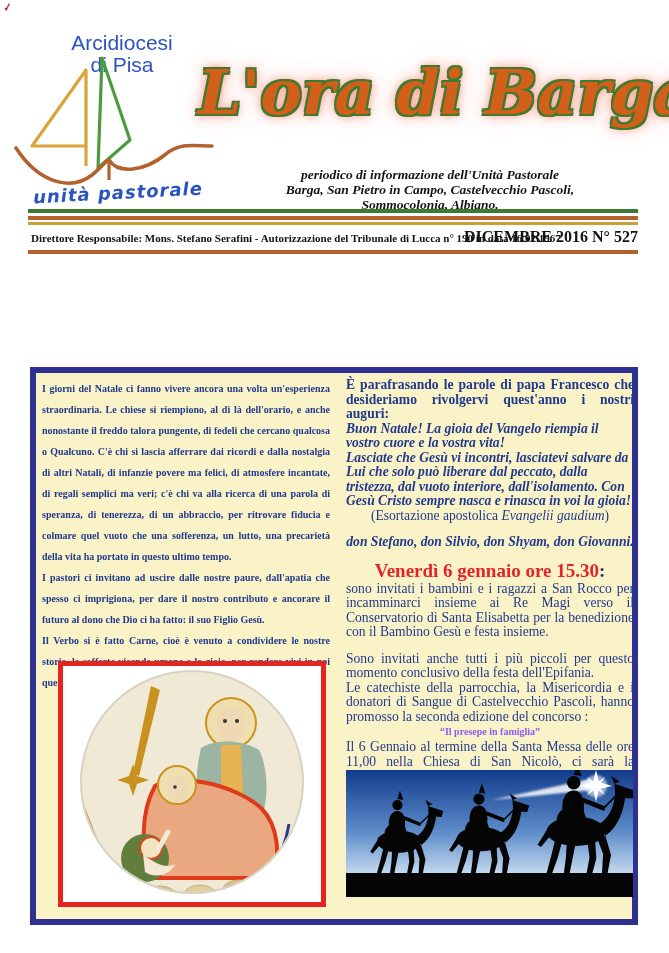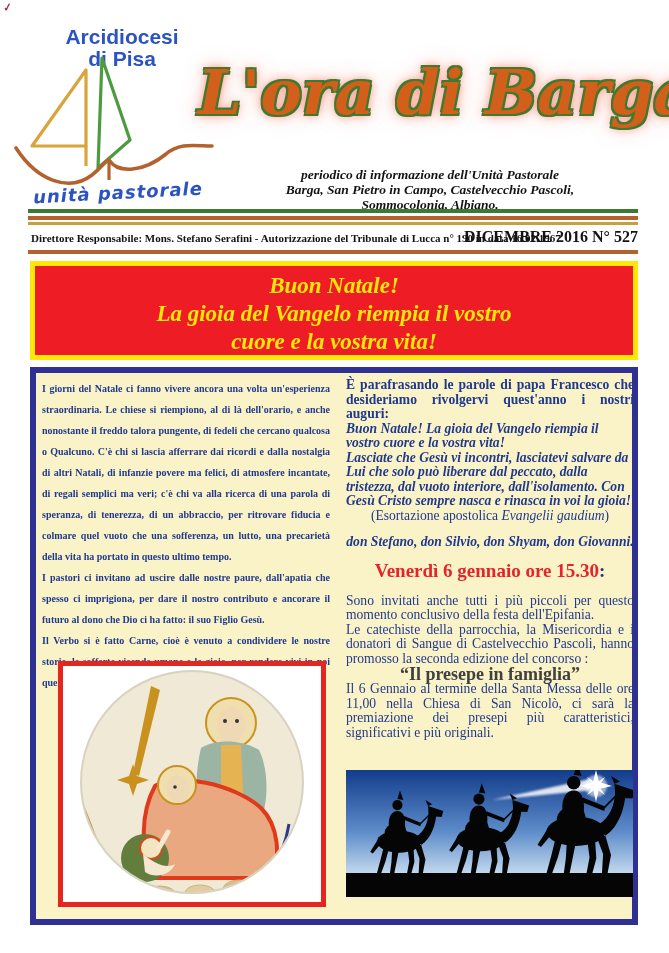--- a/index.html
+++ b/index.html
@@ -2,22 +2,22 @@
 <html><head>
 <meta charset="utf-8">
 <style>
   html,body{margin:0;padding:0;background:#fff;}
   .page{position:relative;width:669px;height:953px;background:#ffffff;overflow:hidden;
         font-family:"Liberation Serif",serif;}
 
   
   .corner-mark{position:absolute;left:3px;top:1px;font-size:11px;font-weight:bold;
         color:#c22333;transform:rotate(-10deg);}
-  .diocese{position:absolute;left:36px;top:26px;width:172px;text-align:center;
-        font-family:"Liberation Sans",sans-serif;font-weight:bold;color:#2b53c1;
+  .diocese{position:absolute;left:36px;top:32px;width:172px;text-align:center;
+        font-family:"Liberation Sans",sans-serif;font-weight:normal;color:#2b53c1;
         font-size:21px;line-height:22px;}
   .logo-box{position:absolute;left:14px;top:54px;width:200px;height:152px;}
   .unita{position:absolute;left:16px;top:182px;width:204px;text-align:center;
         font-family:"DejaVu Sans",sans-serif;font-style:italic;font-weight:bold;
         color:#2b53c1;font-size:18px;letter-spacing:1px;transform:rotate(-3deg);}
   .masthead{position:absolute;left:198px;top:56px;width:471px;height:112px;text-align:center;
         font-family:"DejaVu Serif",serif;font-style:italic;font-weight:bold;font-size:62px;
         color:#d2601a;white-space:nowrap;
         text-shadow:-2px -2px 0 #3e7a2f,2px -2px 0 #3e7a2f,-2px 2px 0 #3e7a2f,2px 2px 0 #3e7a2f,
                     0 0 10px rgba(248,90,70,.85),0 0 20px rgba(248,120,90,.5);}
@@ -50,21 +50,21 @@
   .intro{font-weight:bold;text-align:justify;}
   .quote{font-weight:bold;font-style:italic;}
   .quote-src{font-weight:normal;text-align:center;}
   .quote-src .it{font-style:italic;}
   .signatures{font-weight:bold;font-style:italic;text-align:center;margin-top:12px !important;}
   .event-heading{margin-top:10px !important;text-align:center;font-weight:bold;
         font-size:19px;line-height:22px;color:#e5232a;}
   .event-heading .colon{color:#20398c;}
   .bodytxt{text-align:justify;}
   .gap{height:12px;}
-  .contest{text-align:center;font-weight:bold;color:#404040;font-size:18px;line-height:16px;}
+  .contest{text-align:center;font-weight:bold;color:#8b5cf6;font-size:10px;line-height:16px;}
   .magi-frame{position:absolute;left:310px;top:397px;width:287px;height:127px;}
 </style>
 </head>
 <body>
 
 <div class="page">
 
   <div class="corner-mark">✓</div>
 
   <div class="diocese">
@@ -97,25 +97,20 @@
 
   <div class="stripe stripe-green"></div>
   <div class="stripe stripe-orange-1"></div>
   <div class="stripe stripe-gold"></div>
 
   <div class="director">Direttore Responsabile: Mons.  Stefano Serafini - Autorizzazione del Tribunale di Lucca n° 190 in data 16.02.1967</div>
   <div class="issue">DICEMBRE 2016 N° 527</div>
 
   <div class="stripe stripe-orange-2"></div>
 
-  <div class="banner">
-    <div class="banner-line">Buon Natale!</div>
-    <div class="banner-line">La gioia del Vangelo  riempia il vostro</div>
-    <div class="banner-line">cuore e la vostra vita!</div>
-  </div>
 
   <div class="content">
 
     <div class="lcol">
       <p>I giorni del Natale ci fanno vivere ancora una volta un'esperienza straordinaria.  Le chiese si riempiono, al di là dell'orario,  e anche nonostante il freddo talora pungente, di fedeli che cercano qualcosa o Qualcuno. C'è  chi si lascia afferrare dai  ricordi e dalla nostalgia di altri Natali, di infanzie povere ma felici,  di atmosfere incantate,  di regali semplici ma veri;  c'è chi  va  alla ricerca di una parola di speranza, di tenerezza, di un abbraccio, per ritrovare fiducia e colmare quel vuoto che una sofferenza, un lutto, una  precarietà della vita ha portato in questo ultimo tempo.</p>
       <p>I pastori  ci invitano  ad uscire dalle nostre paure, dall'apatia che spesso ci imprigiona, per dare  il nostro contributo e ancorare il futuro  al dono che Dio ci ha fatto: il suo Figlio Gesù.</p>
       <p>Il Verbo si è fatto Carne, cioè è  venuto a condividere le nostre storie, le sofferte vicende umane e le gioie, per rendere vivi  in noi  quei  germogli di speranza che portiamo nel cuore.</p>
     </div>
 
     <div class="nativity-frame">
@@ -163,20 +158,21 @@
       </svg>
     </div>
 
     <div class="rcol">
       <p class="intro">È parafrasando le parole di papa Francesco che desideriamo  rivolgervi quest'anno i nostri auguri:</p>
       <p class="quote">Buon Natale! La gioia del Vangelo riempia il vostro cuore e la vostra vita!</p>
       <p class="quote">Lasciate che Gesù vi incontri, lasciatevi salvare da Lui che solo può liberare dal peccato, dalla tristezza, dal vuoto interiore, dall'isolamento. Con Gesù Cristo sempre nasca e rinasca in voi la gioia!</p>
       <p class="quote-src"><span>(Esortazione apostolica </span><span class="it">Evangelii gaudium</span><span>)</span></p>
       <p class="signatures">don Stefano, don Silvio, don Shyam, don Giovanni.</p>
       <p class="event-heading"><span>Venerdì  6 gennaio ore 15.30</span><span class="colon">:</span></p>
+      <p class="bodytxt">sono invitati i bambini e i ragazzi a San Rocco per incamminarci insieme ai Re Magi verso il Conservatorio di Santa Elisabetta per la benedizione  con il Bambino Gesù e festa insieme.</p>
       <div class="gap"></div>
       <p class="bodytxt">Sono invitati anche tutti i più piccoli per questo momento conclusivo della festa dell'Epifania.</p>
       <p class="bodytxt">Le catechiste della parrocchia, la Misericordia  e i donatori di Sangue di Castelvecchio Pascoli, hanno promosso la seconda edizione del  concorso :</p>
       <p class="contest">“Il presepe in famiglia”</p>
       <p class="bodytxt">Il 6 Gennaio al termine della Santa Messa  delle ore 11,00 nella Chiesa di San Nicolò, ci sarà la premiazione dei presepi più caratteristici, significativi e più originali.</p>
     </div>
 
     <div class="magi-frame">
       <svg width="287" height="127" viewBox="0 0 287 127">
         <defs>

